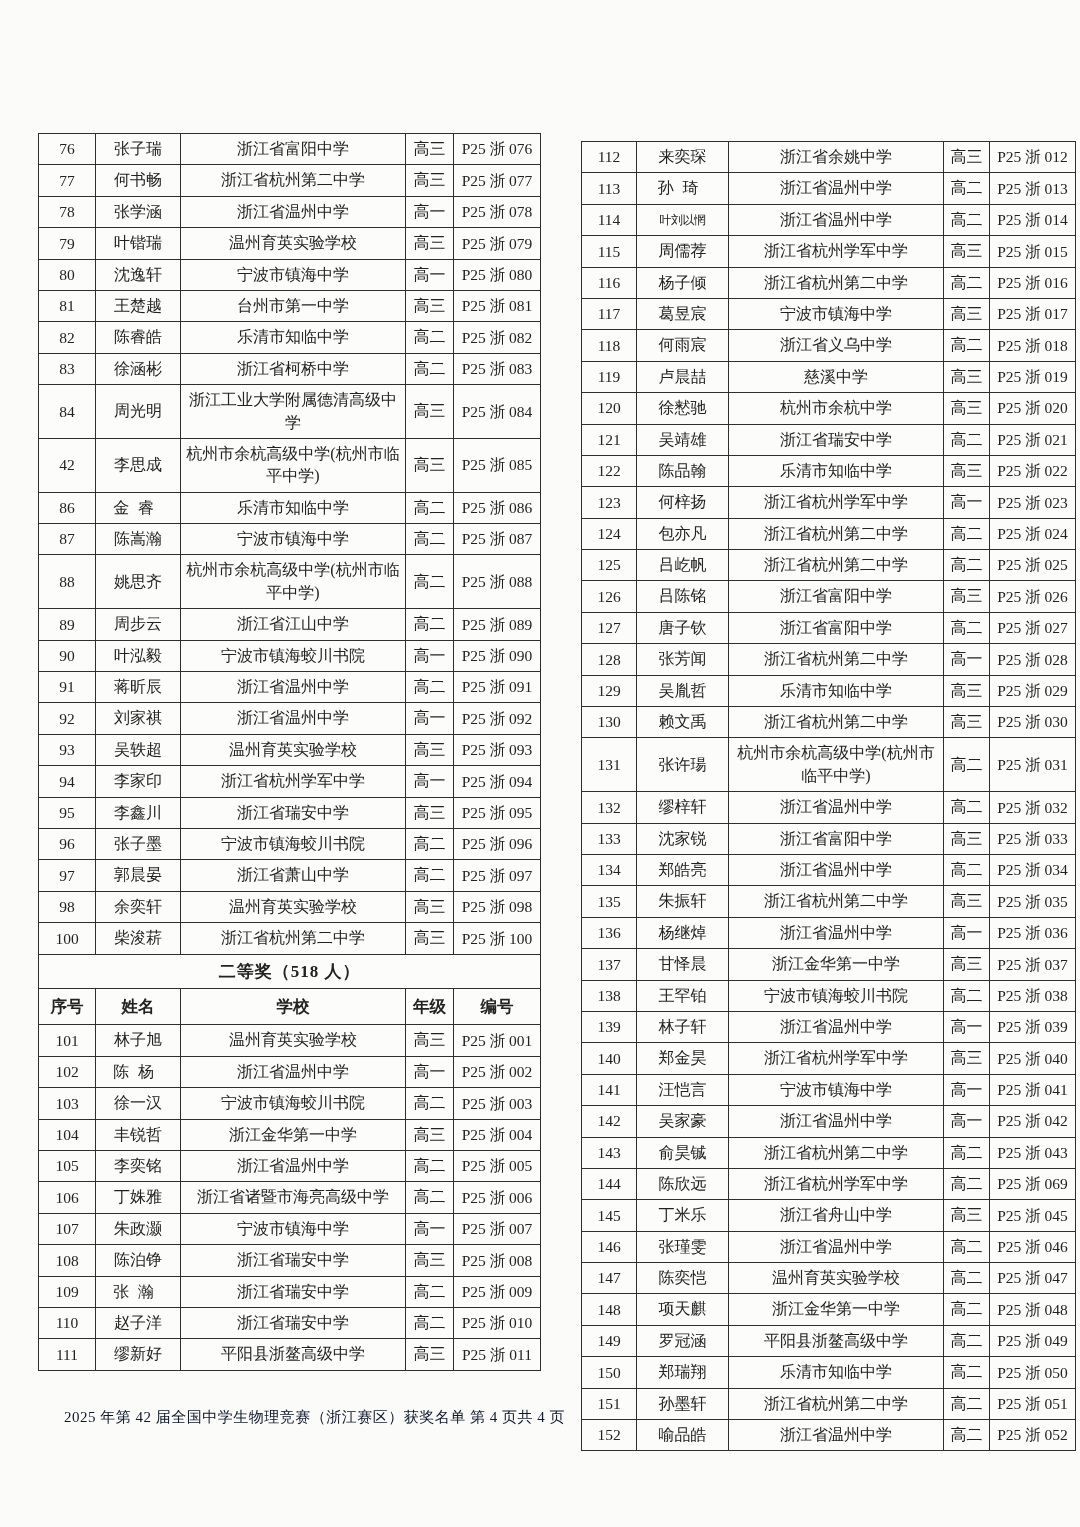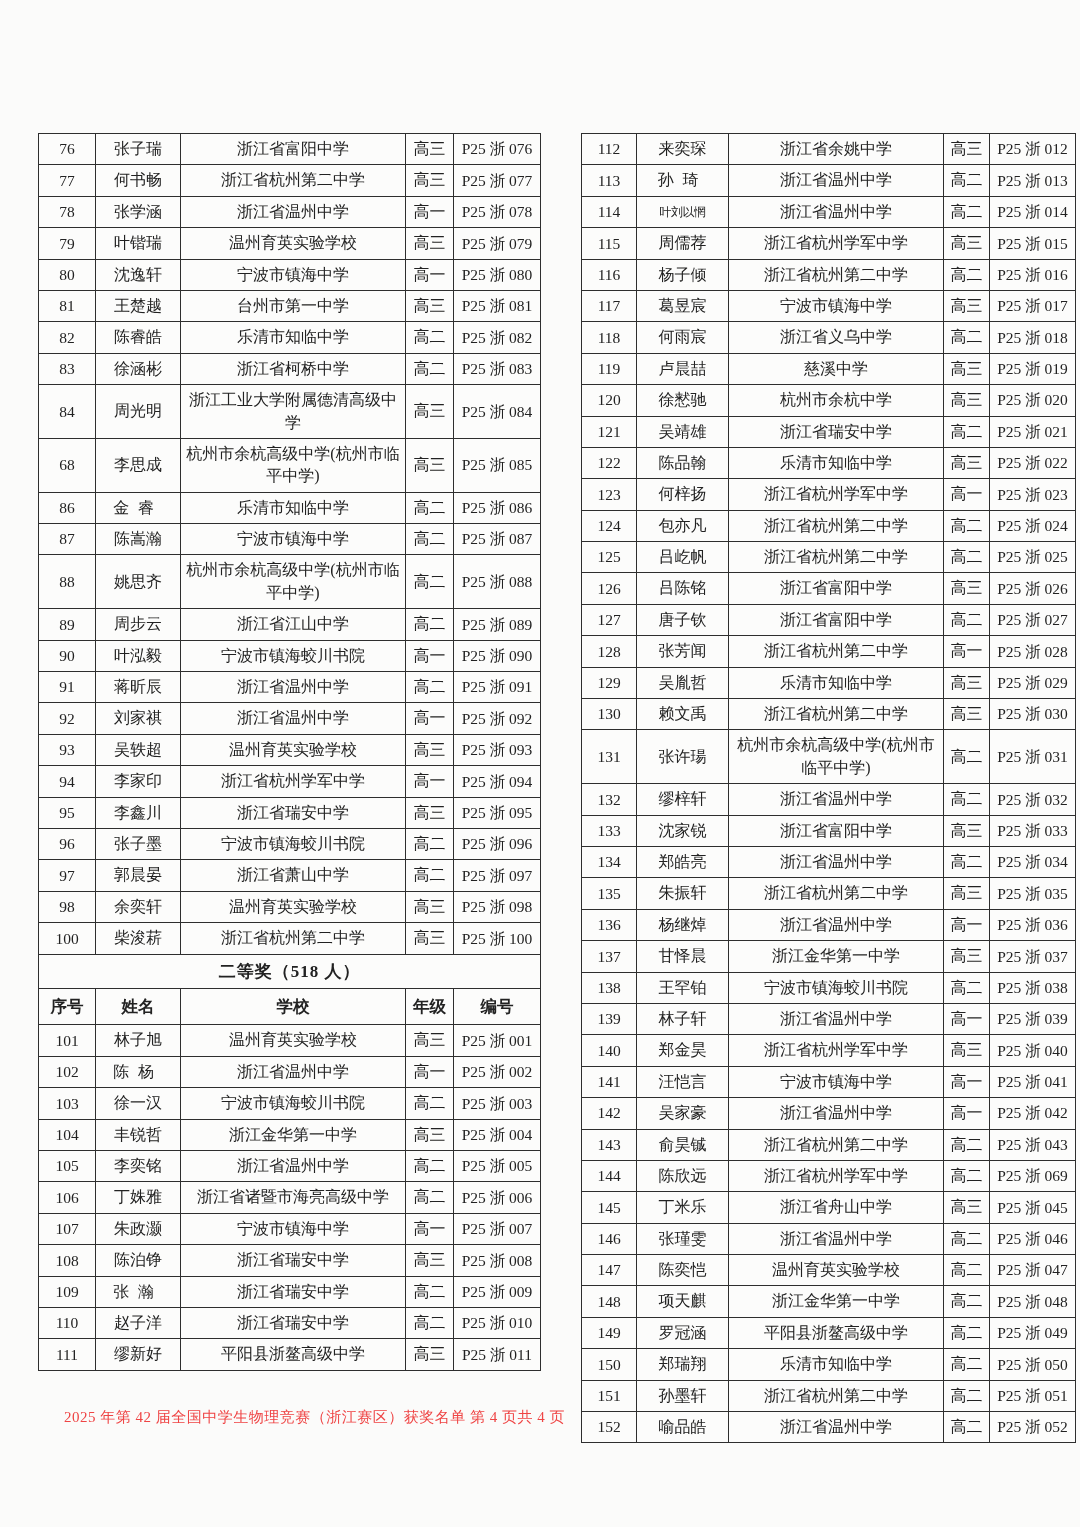--- a/index.html
+++ b/index.html
@@ -10,40 +10,40 @@
     color:#222;
     position:relative;
     overflow:hidden;
   }
   .tables {
     position:absolute; top:133px; left:38px;
     display:flex; align-items:flex-start; gap:40px;
   }
   table { border-collapse:collapse; table-layout:fixed; background:#fcfcfb; }
   .t-left  { width:502px; }
-  .t-right { width:494px; }
+  .t-right { width:494px;margin-top:8px; }
   td, th {
     border:1px solid #2e2e2e;
     text-align:center;
     vertical-align:middle;
     font-size:16px;
     line-height:1.4;
     padding:4px 2px;
     overflow:hidden;
   }
   th { font-weight:bold; font-size:16.5px; padding:6px 2px;margin-left:11px; }
   .section-cell { font-weight:bold; font-size:17px; padding:5px 10px; letter-spacing:1px; }
   .c-no   { font-size:15.5px; }
   .c-id   { font-size:15.5px; white-space:nowrap; }
   .c-grade{ white-space:nowrap; }
   .c-name.sp2 { letter-spacing:0.55em; }
   .c-name.sp4 { font-size:12px; letter-spacing:-0.5px; }
   .footer {
     position:absolute; left:64px; top:1408px;
-    font-size:15px; color:#ef4444; letter-spacing:0.5px;
+    font-size:15px; color:#0f172a; letter-spacing:0.5px;
   }
 </style>
 </head>
 <body>
 
 <div class="tables">
 
   <table class="t-left">
     <colgroup>
       <col style="width:57px">
@@ -110,21 +110,21 @@
     <td class="c-id">P25 浙 083</td>
   </tr>
         <tr>
     <td class="c-no">84</td>
     <td class="c-name">周光明</td>
     <td class="c-school">浙江工业大学附属德清高级中学</td>
     <td class="c-grade">高三</td>
     <td class="c-id">P25 浙 084</td>
   </tr>
         <tr>
-    <td class="c-no">68</td>
+    <td class="c-no">42</td>
     <td class="c-name">李思成</td>
     <td class="c-school">杭州市余杭高级中学(杭州市临平中学)</td>
     <td class="c-grade">高三</td>
     <td class="c-id">P25 浙 085</td>
   </tr>
         <tr>
     <td class="c-no">86</td>
     <td class="c-name sp2">金睿</td>
     <td class="c-school">乐清市知临中学</td>
     <td class="c-grade">高二</td>

